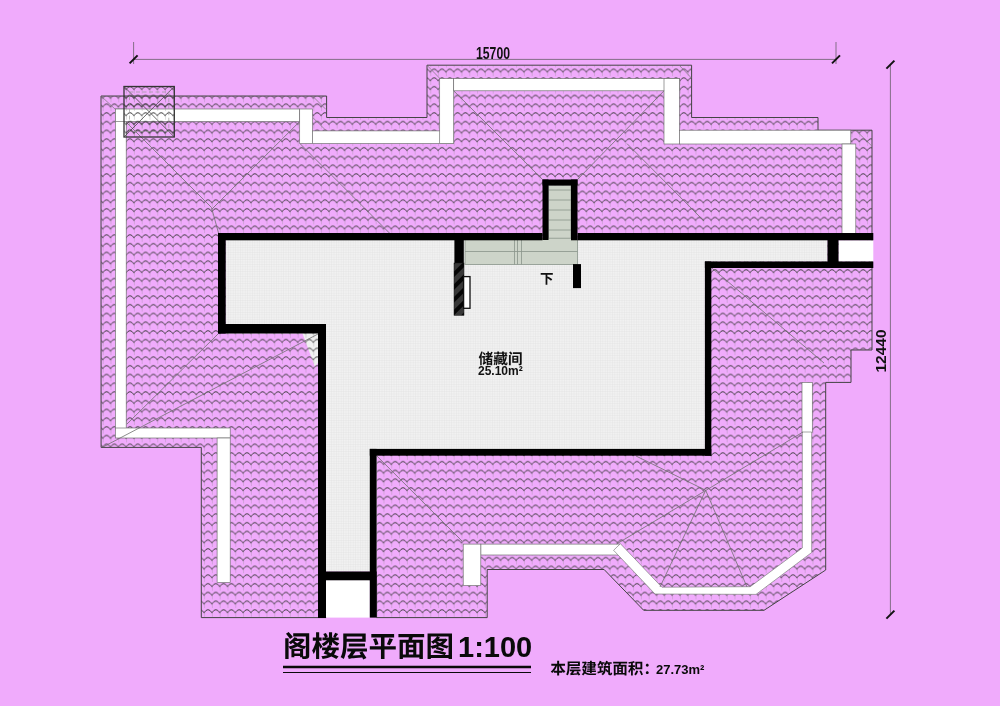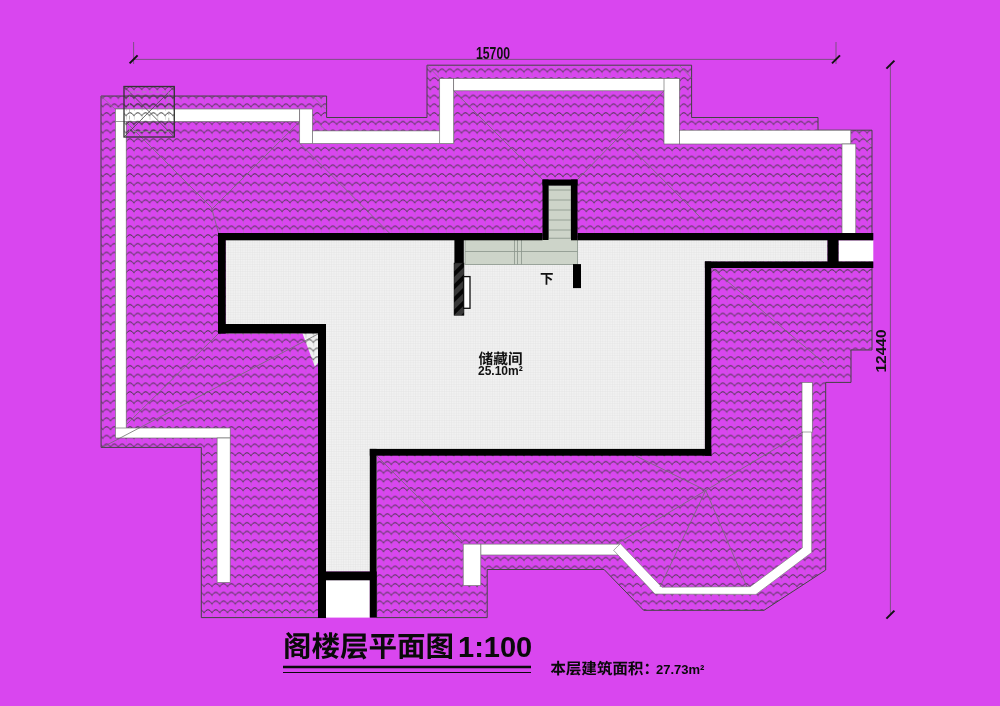--- a/index.html
+++ b/index.html
@@ -1,16 +1,16 @@
 <!DOCTYPE html>
 <html><head>
 <meta charset="utf-8">
 <style>
 html,body{margin:0;padding:0;background:#fff;}
-#page{position:relative;width:1000px;height:706px;background:#d946ef;font-family:"Liberation Sans",sans-serif;}
+#page{position:relative;width:1000px;height:706px;background:#f0abfc;font-family:"Liberation Sans",sans-serif;}
 svg{position:absolute;left:0;top:0;}
 </style>
 </head>
 <body>
 <div id="page">
 <svg width="1000" height="706" viewBox="0 0 1000 706">
 <defs>
 <pattern id="tile" width="7.8" height="8.72" patternUnits="userSpaceOnUse" patternTransform="translate(1.3,-2.3)">
 <path d="M0,4.6 V13.4" stroke="#8e8e8e" stroke-width="0.6" fill="none"></path>
 <path d="M0,4.6 Q3.9,-1.4 7.8,4.6" stroke="#383838" stroke-width="0.95" fill="none"></path>

